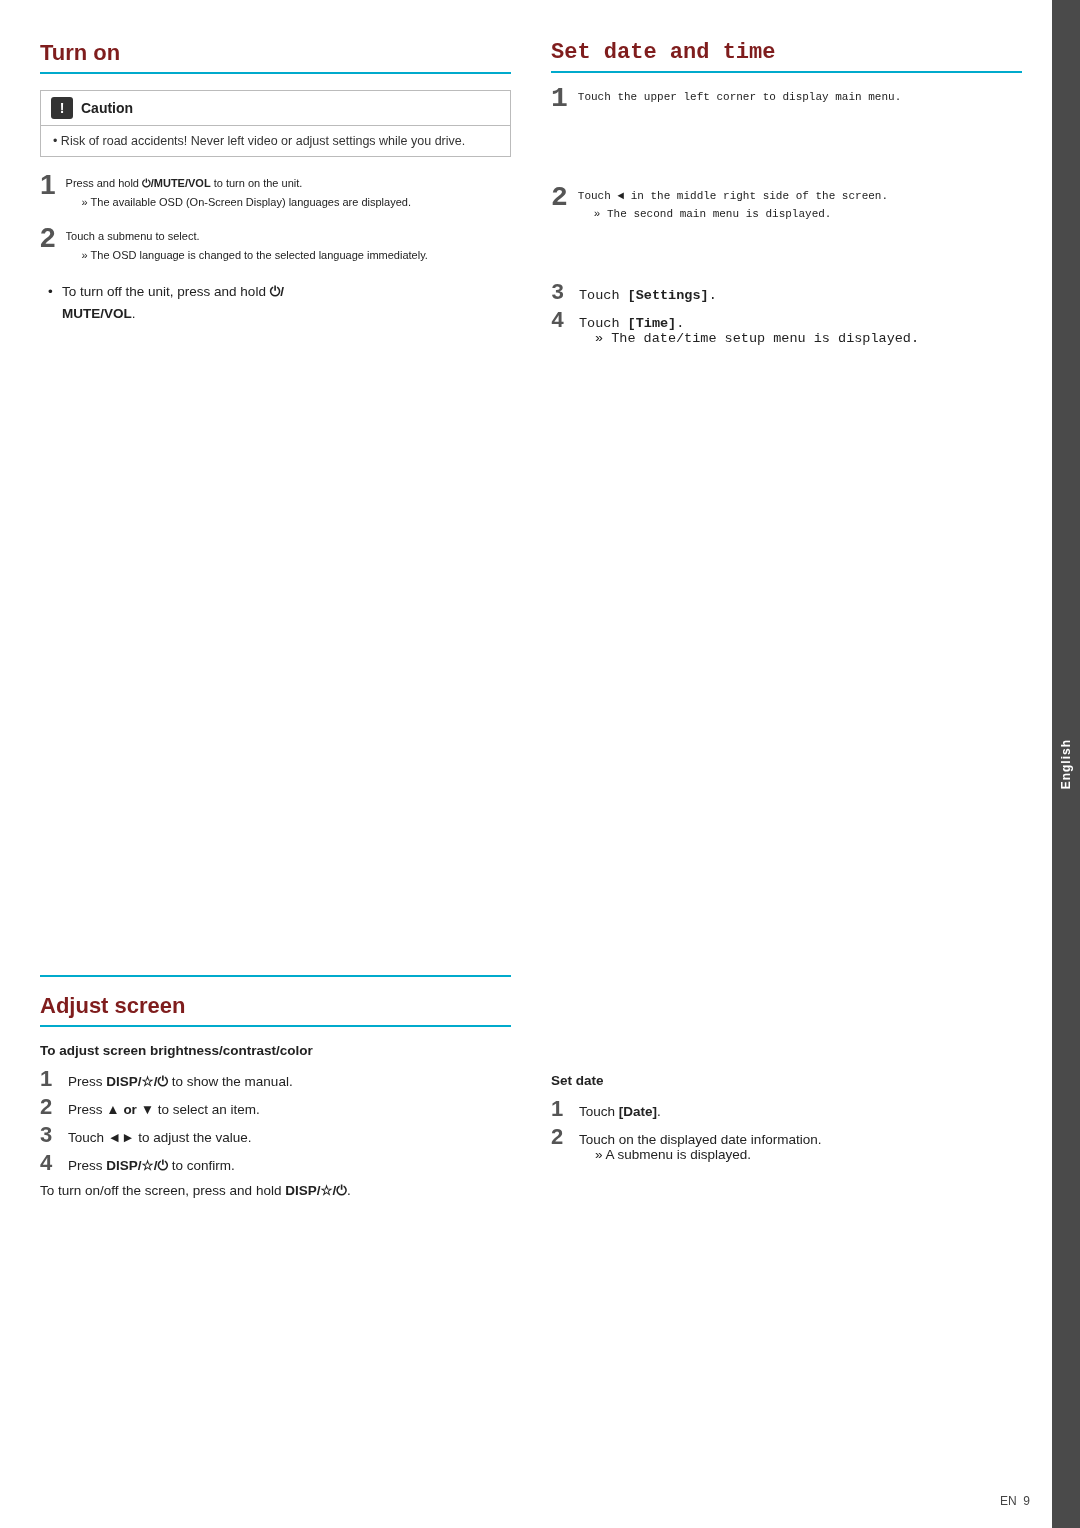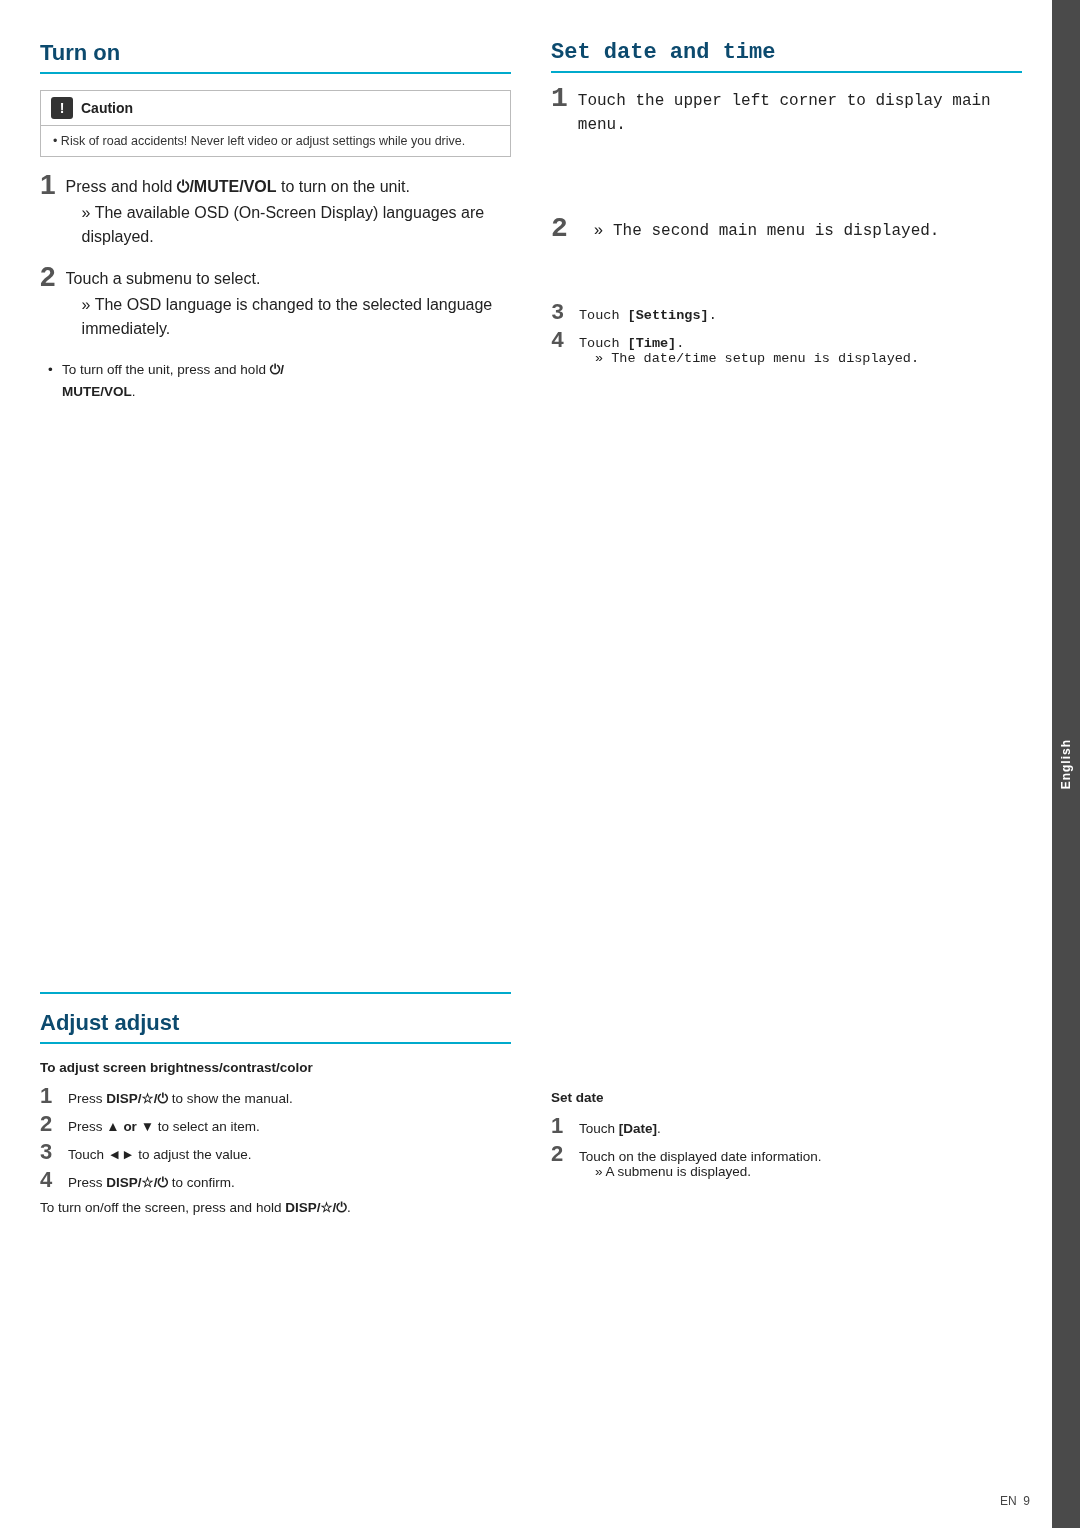--- a/index.html
+++ b/index.html
@@ -40,21 +40,21 @@
       font-weight: bold;
       writing-mode: vertical-rl;
       text-orientation: mixed;
       transform: rotate(180deg);
       letter-spacing: 1px;
     }
 
     .section-title {
       font-size: 22px;
       font-weight: bold;
-      color: #0c4a6e;
+      color: #7f1d1d;
       border-bottom: 2px solid #00aacc;
       padding-bottom: 6px;
       margin-bottom: 16px;
     }
 
     
     .caution-box {
       border: 1px solid #bbb;
       margin-bottom: 18px;
     }
@@ -97,21 +97,21 @@
       font-size: 28px;
       font-weight: bold;
       color: #555;
       line-height: 1;
       float: left;
       margin-right: 10px;
       margin-top: -4px;
     }
     .step-content {
       overflow: hidden;
-      font-size: 16px;
+      font-size: 11px;
       line-height: 1.5;
     }
     .step-content p {
       margin-bottom: 2px;
     }
     .sub-item {
       margin-left: 16px;
     }
     .sub-item::before {
       content: '» ';
@@ -234,20 +234,23 @@
       <div class="step-block">
         <div class="step-num">1</div>
         <div class="step-content">
           <p>Touch the upper left corner to display main menu.</p>
         </div>
       </div>
 
       <div class="step-block" style="margin-top: 80px;">
         <div class="step-num">2</div>
         <div class="step-content">
+          <p>
+            <span>Touch </span><span class="bold-inline">◄</span><span> in the middle right side of the screen.</span>
+          </p>
           <div class="sub-item">The second main menu is displayed.</div>
         </div>
       </div>
 
       <div style="margin-top: 60px;">
         <div class="small-step">
           <div class="small-step-num">3</div>
           <span>
             <span>Touch </span><span class="bold-inline">[Settings]</span><span>.</span>
           </span>
@@ -257,21 +260,21 @@
           <div>
             <span>Touch </span><span class="bold-inline">[Time]</span><span>.</span>
             <div class="sub-item">The date/time setup menu is displayed.</div>
           </div>
         </div>
       </div>
     </div>
 
     <div class="col-left-bot" style="margin-top: 10px;">
       <hr class="divider">
-      <div class="section-title">Adjust adjust</div>
+      <div class="section-title">Adjust screen</div>
       <div class="subsection-title">To adjust screen brightness/contrast/color</div>
 
       <div class="small-step">
         <div class="small-step-num">1</div>
         <span>
           <span>Press </span><span class="bold-inline">DISP/☆/⏻</span><span> to show the manual.</span>
         </span>
       </div>
       <div class="small-step">
         <div class="small-step-num">2</div>

